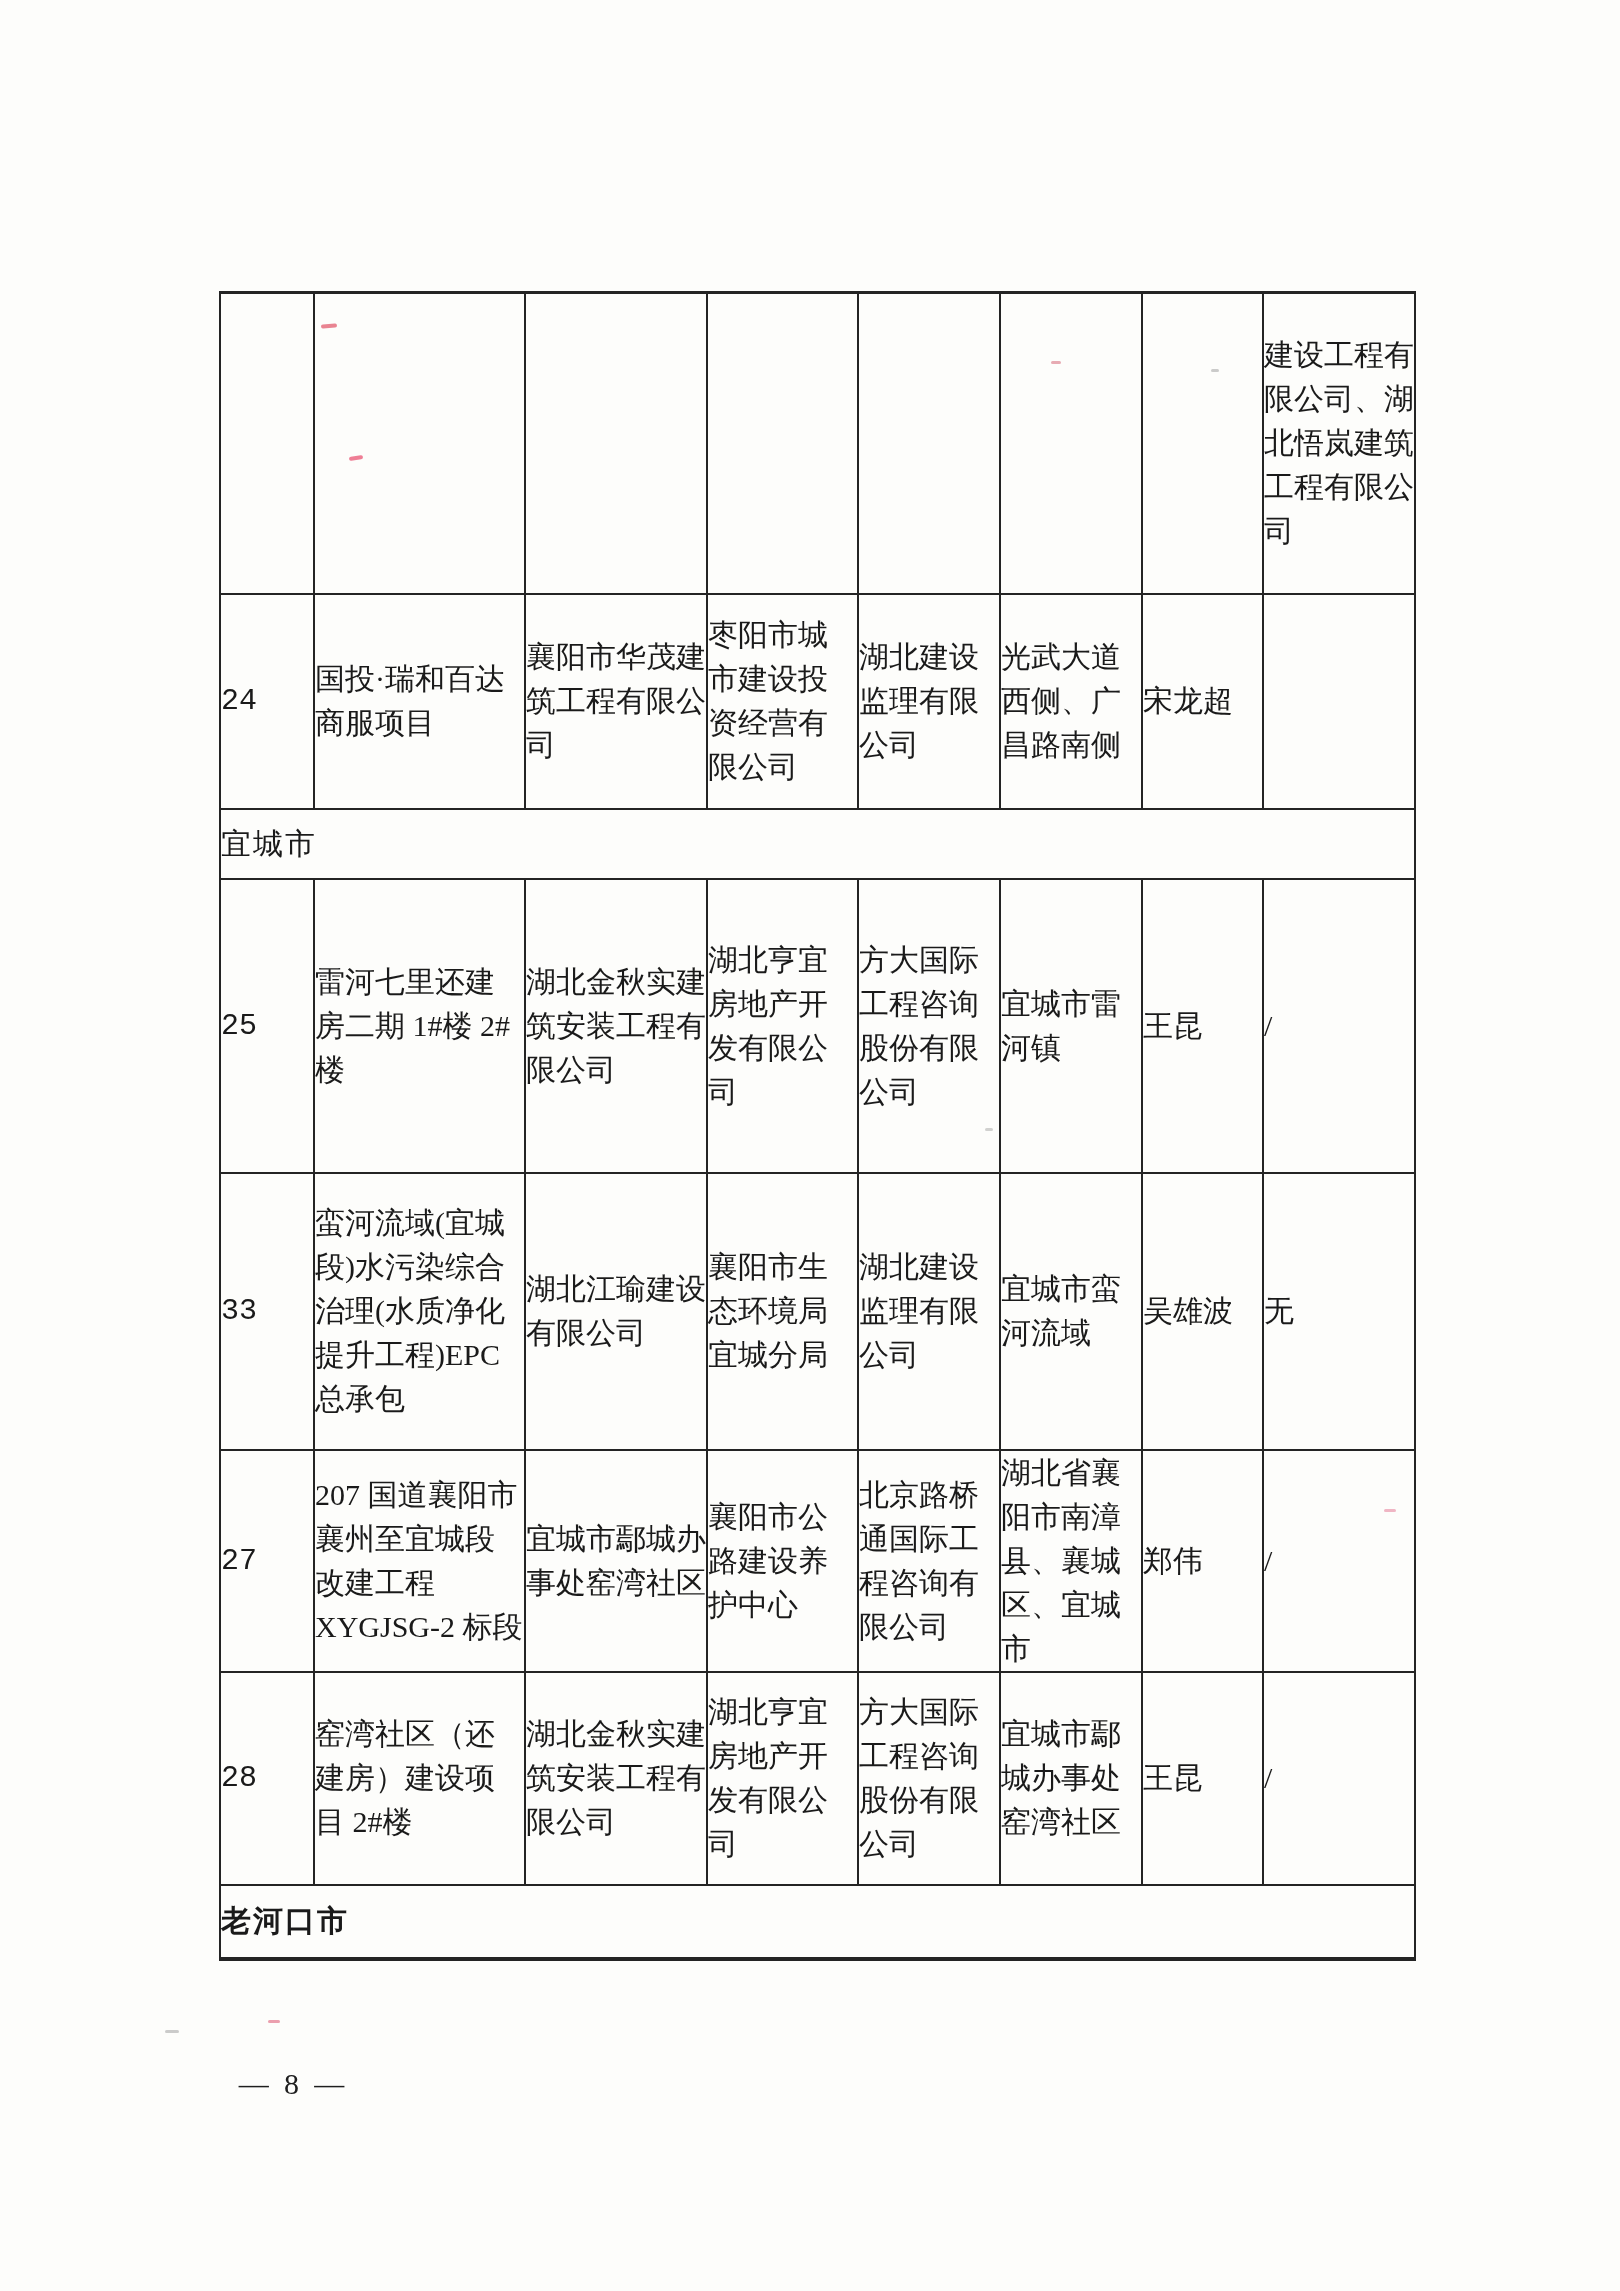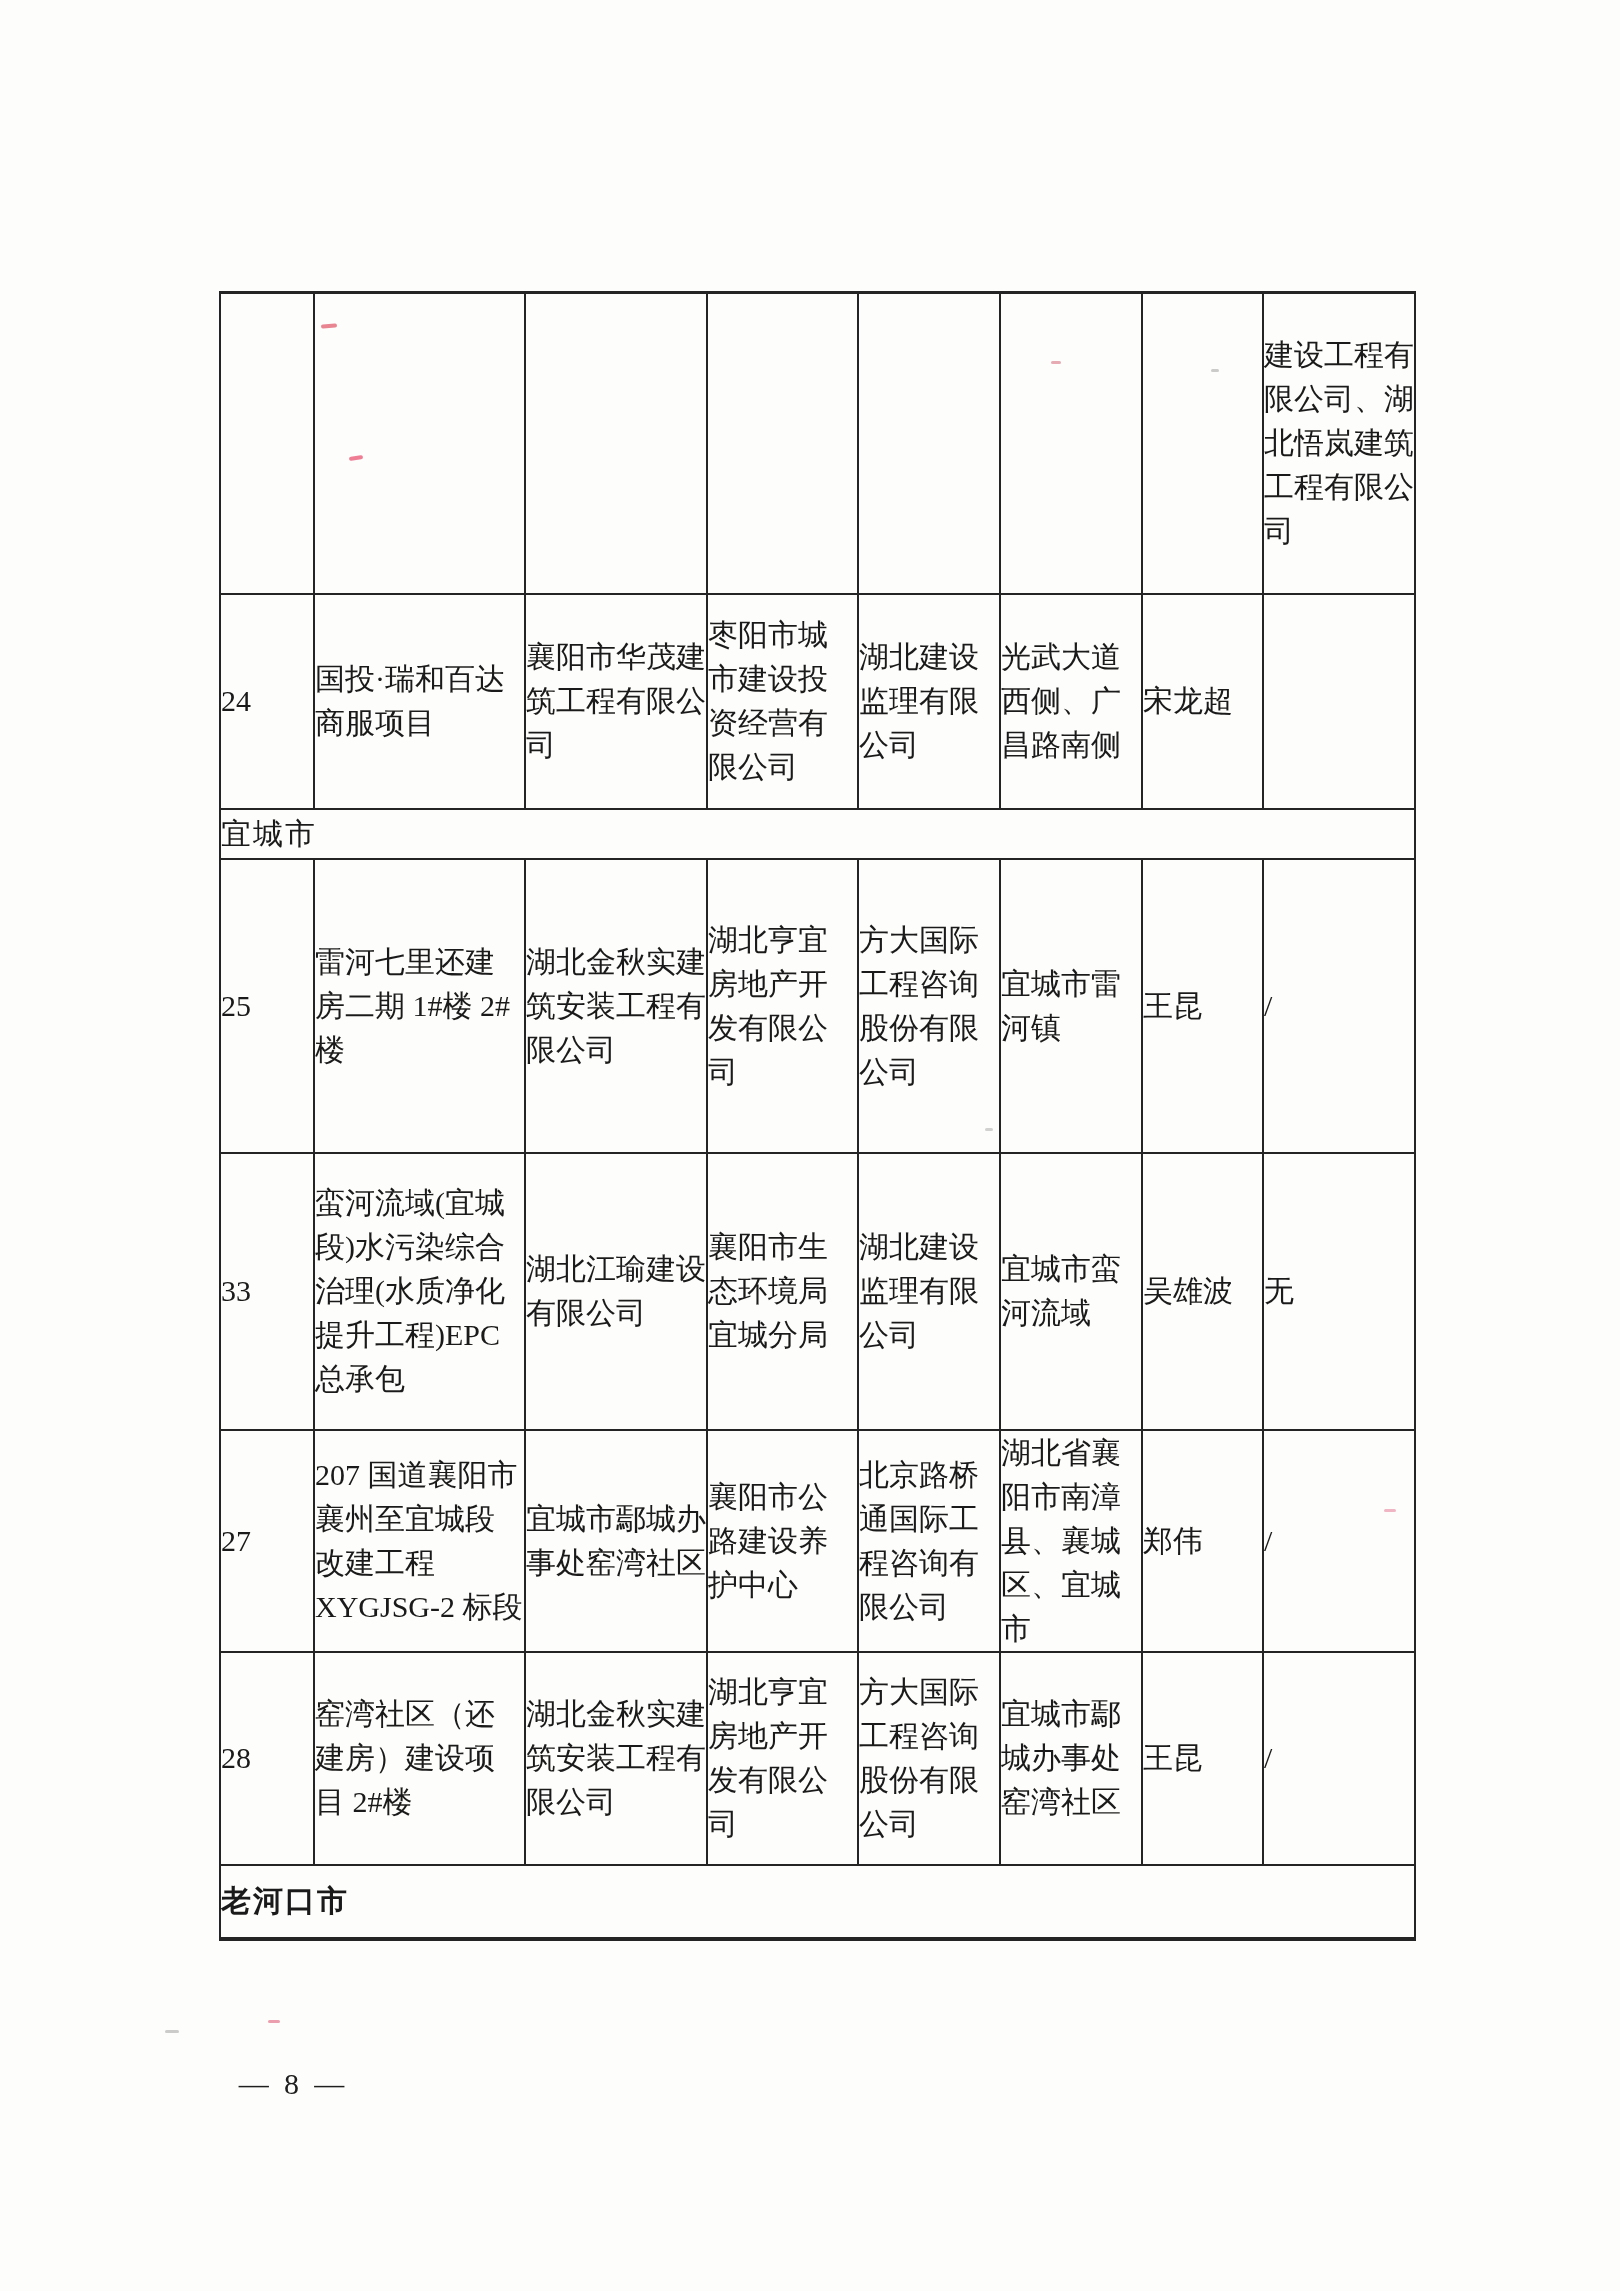--- a/index.html
+++ b/index.html
@@ -24,21 +24,21 @@
   table.approval td {
     border:2px solid #242424;
     vertical-align:middle;
     font-size:30px;
     line-height:44px;
     padding:0;
     word-break:normal;
     overflow-wrap:break-word;
   }
   
-  td.c-no        { padding:0 3.9px;  }
+  td.c-no        { padding:0 3.9px;font-family:Liberation Mono, monospace;  }
   td.c-project   { padding:0 25.5px;margin-top:48px; }
   td.c-contractor{ padding:0 13.7px; }
   td.c-owner     { padding:0 27.4px; }
   td.c-supervisor{ padding:0 23.5px; }
   td.c-location  { padding:0 23.5px; }
   td.c-person    { padding:0 9.8px; }
   td.c-remark    { padding:0 27.4px; }
   td.tight       { line-height:43px; }
   td.section-cell{
     padding:0;
@@ -100,21 +100,21 @@
         <td class="c-no">24</td>
         <td class="c-project">国投·瑞和百达商服项目</td>
         <td class="c-contractor">襄阳市华茂建筑工程有限公司</td>
         <td class="c-owner">枣阳市城市建设投资经营有限公司</td>
         <td class="c-supervisor">湖北建设监理有限公司</td>
         <td class="c-location">光武大道西侧、广昌路南侧</td>
         <td class="c-person">宋龙超</td>
         <td class="c-remark"></td>
       </tr>
 
-      <tr style="height:50px">
+      <tr style="height:70px">
         <td class="section-cell" colspan="8">宜城市</td>
       </tr>
 
       <tr style="height:294px">
         <td class="c-no">25</td>
         <td class="c-project">雷河七里还建房二期 1#楼 2#楼</td>
         <td class="c-contractor">湖北金秋实建筑安装工程有限公司</td>
         <td class="c-owner">湖北亨宜房地产开发有限公司</td>
         <td class="c-supervisor">方大国际工程咨询股份有限公司</td>
         <td class="c-location">宜城市雷河镇</td>

